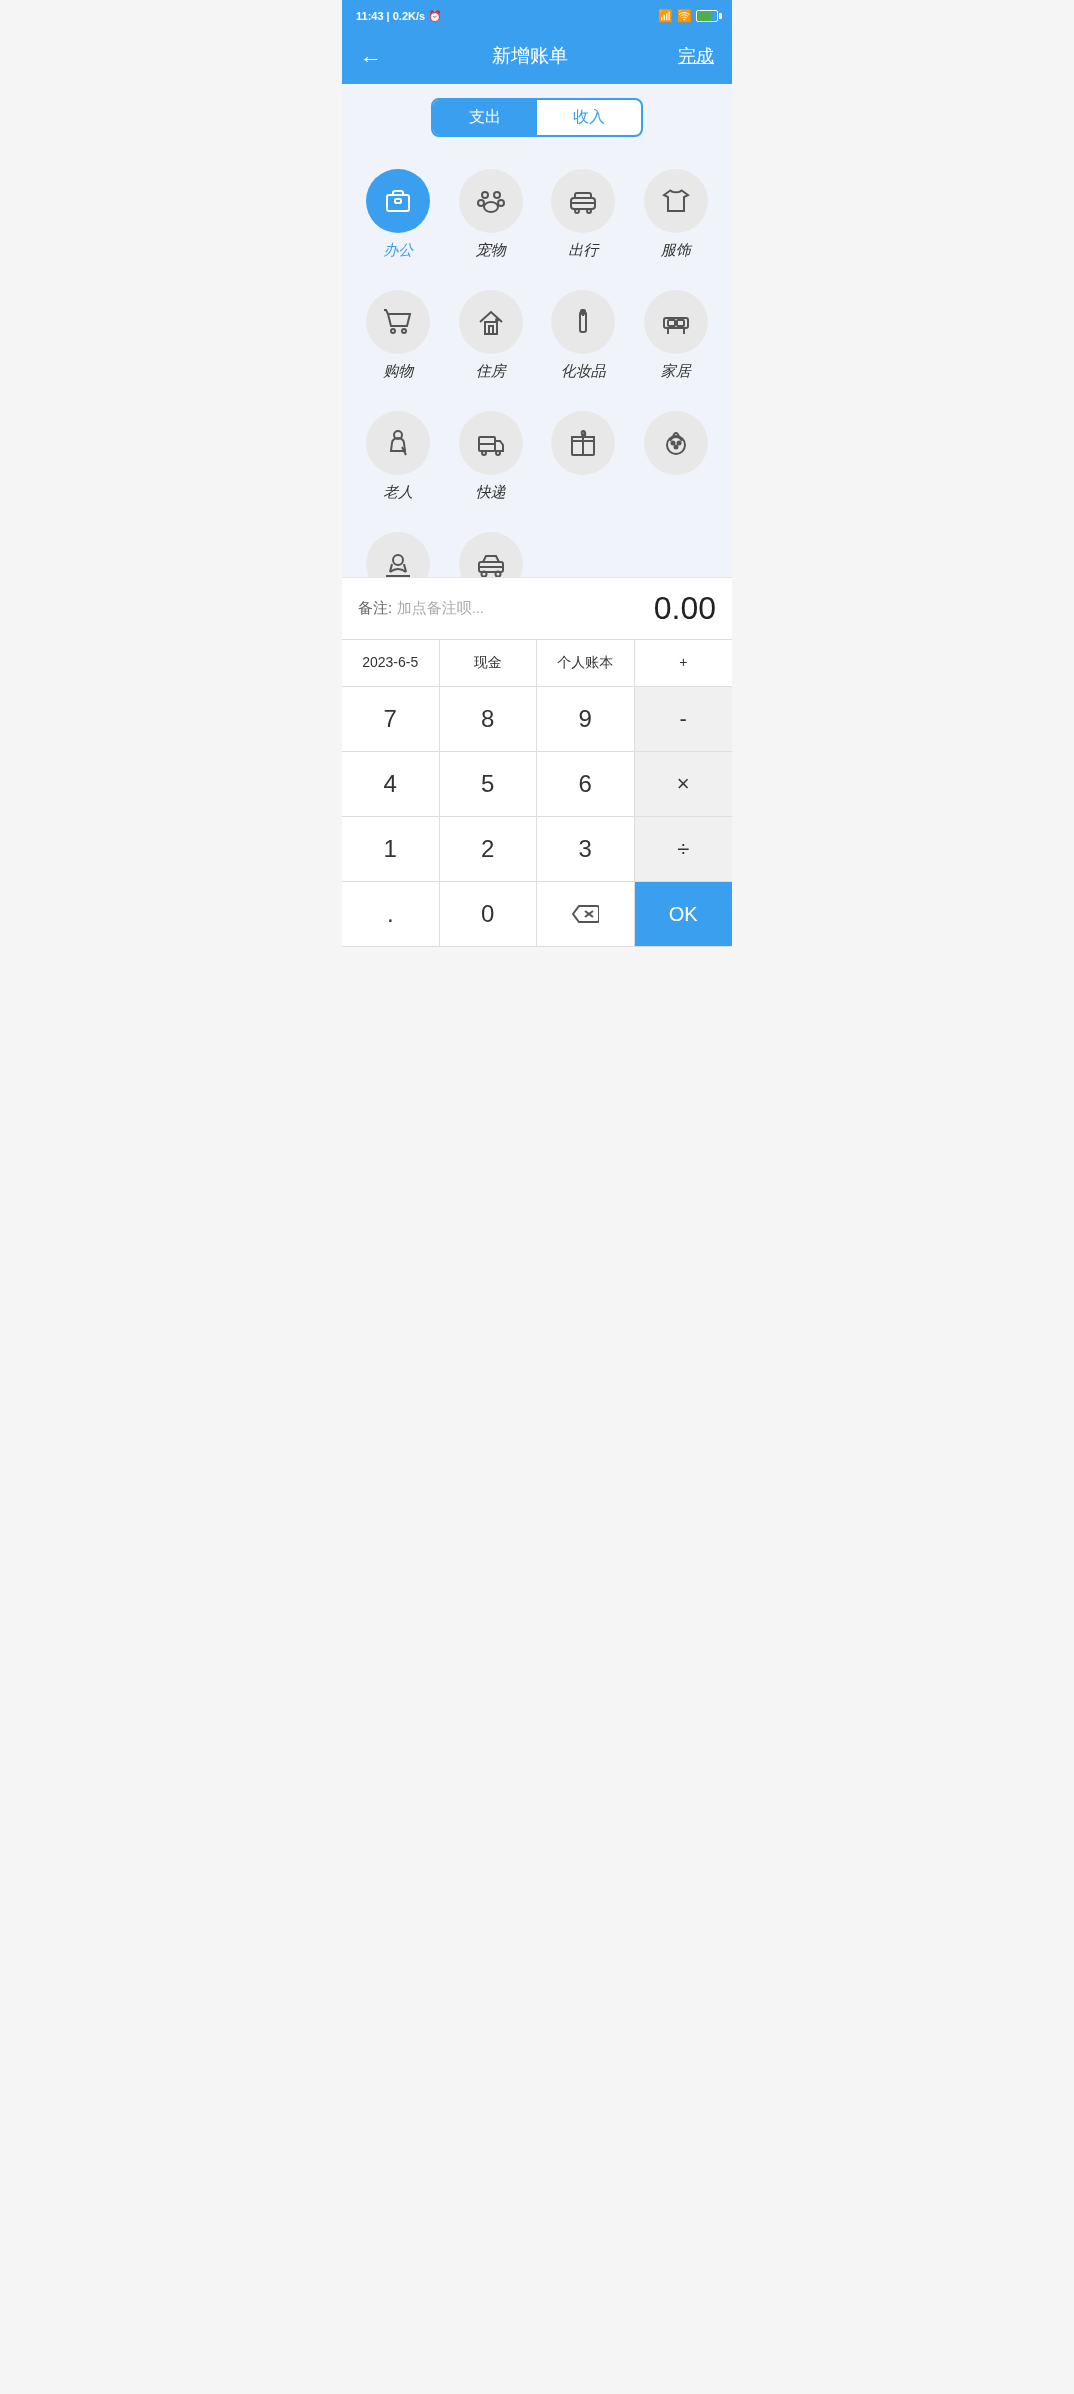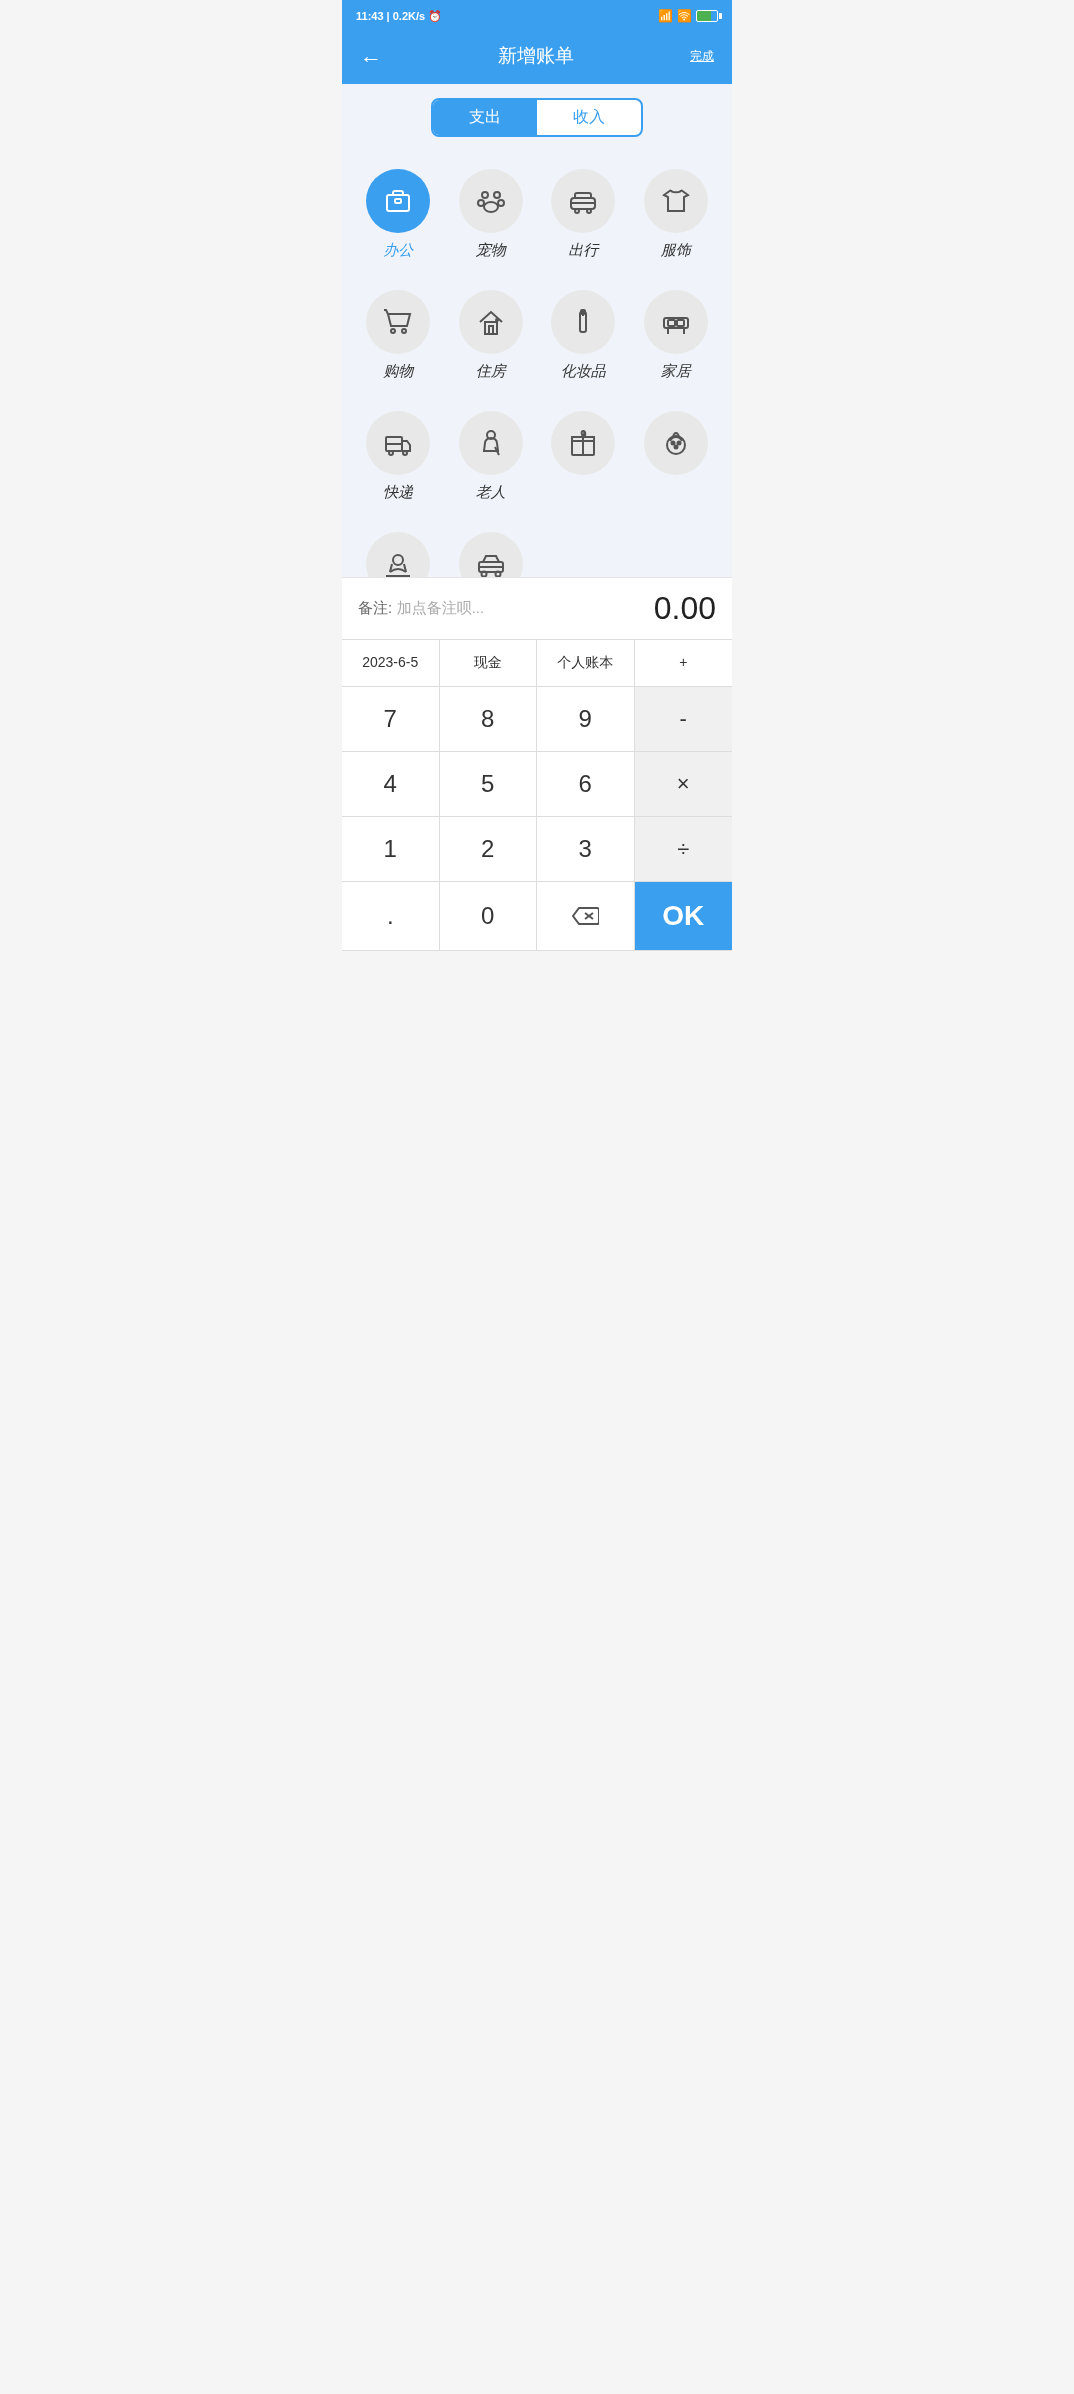--- a/index.html
+++ b/index.html
@@ -70,21 +70,21 @@
       cursor: pointer;
       font-weight: 300;
     }
     .header-title {
       color: white;
       font-size: 19px;
       font-weight: 500;
     }
     .header-done {
       color: white;
-      font-size: 12px;
+      font-size: 18px;
       cursor: pointer;
       text-decoration: underline;
     }
 
     
     .tab-area {
       background: #f0f4fa;
       display: flex;
       justify-content: center;
       padding: 14px 0 10px;
@@ -225,22 +225,22 @@
       min-height: 60px;
     }
     .numpad-cell:nth-child(4n) {
       border-right: none;
       background: #f0f0f0;
       font-size: 22px;
     }
     .numpad-cell.ok-btn {
       background: #3a9fef;
       color: white;
-      font-size: 28px;
-      font-weight: 700;
+      font-size: 20px;
+      font-weight: 400;
       border-right: none;
     }
     .numpad-cell.del-btn {
       background: white;
     }
 
     .scroll-area {
       height: 430px;
       overflow-y: auto;
     }
@@ -367,39 +367,39 @@
         <rect x="17" y="14" width="7" height="6" rx="1"></rect>
       </svg>
     </div>
     <span class="cat-label">家居</span>
   </div>
 
 
   <div class="cat-item">
     <div class="cat-icon">
       <svg width="32" height="32" viewBox="0 0 32 32" fill="none" stroke="#555" stroke-width="2">
+        <circle cx="16" cy="8" r="4"></circle>
+        <path d="M10 16c0-3 3-5 6-5s6 2 6 5l1 8H9l1-8z"></path>
+        <line x1="20" y1="20" x2="24" y2="28"></line>
+      </svg>
+    </div>
+    <span class="cat-label">老人</span>
+  </div>
+
+  <div class="cat-item">
+    <div class="cat-icon">
+      <svg width="32" height="32" viewBox="0 0 32 32" fill="none" stroke="#555" stroke-width="2">
         <rect x="4" y="10" width="16" height="14" rx="1"></rect>
         <path d="M20 14h5l3 4v6h-8"></path>
         <circle cx="9" cy="26" r="2"></circle>
         <circle cx="23" cy="26" r="2"></circle>
         <line x1="4" y1="17" x2="20" y2="17"></line>
       </svg>
     </div>
     <span class="cat-label">快递</span>
-  </div>
-
-  <div class="cat-item">
-    <div class="cat-icon">
-      <svg width="32" height="32" viewBox="0 0 32 32" fill="none" stroke="#555" stroke-width="2">
-        <circle cx="16" cy="8" r="4"></circle>
-        <path d="M10 16c0-3 3-5 6-5s6 2 6 5l1 8H9l1-8z"></path>
-        <line x1="20" y1="20" x2="24" y2="28"></line>
-      </svg>
-    </div>
-    <span class="cat-label">老人</span>
   </div>
 
   <div class="cat-item">
     <div class="cat-icon">
       <svg width="32" height="32" viewBox="0 0 32 32" fill="none" stroke="#555" stroke-width="2">
         <rect x="5" y="14" width="22" height="14" rx="1"></rect>
         <rect x="5" y="10" width="22" height="4"></rect>
         <line x1="16" y1="10" x2="16" y2="28"></line>
         <path d="M16 10c0 0-3-6 0-6s3 6 0 6"></path>
         <path d="M16 10c0 0 3-6 0-6"></path>

